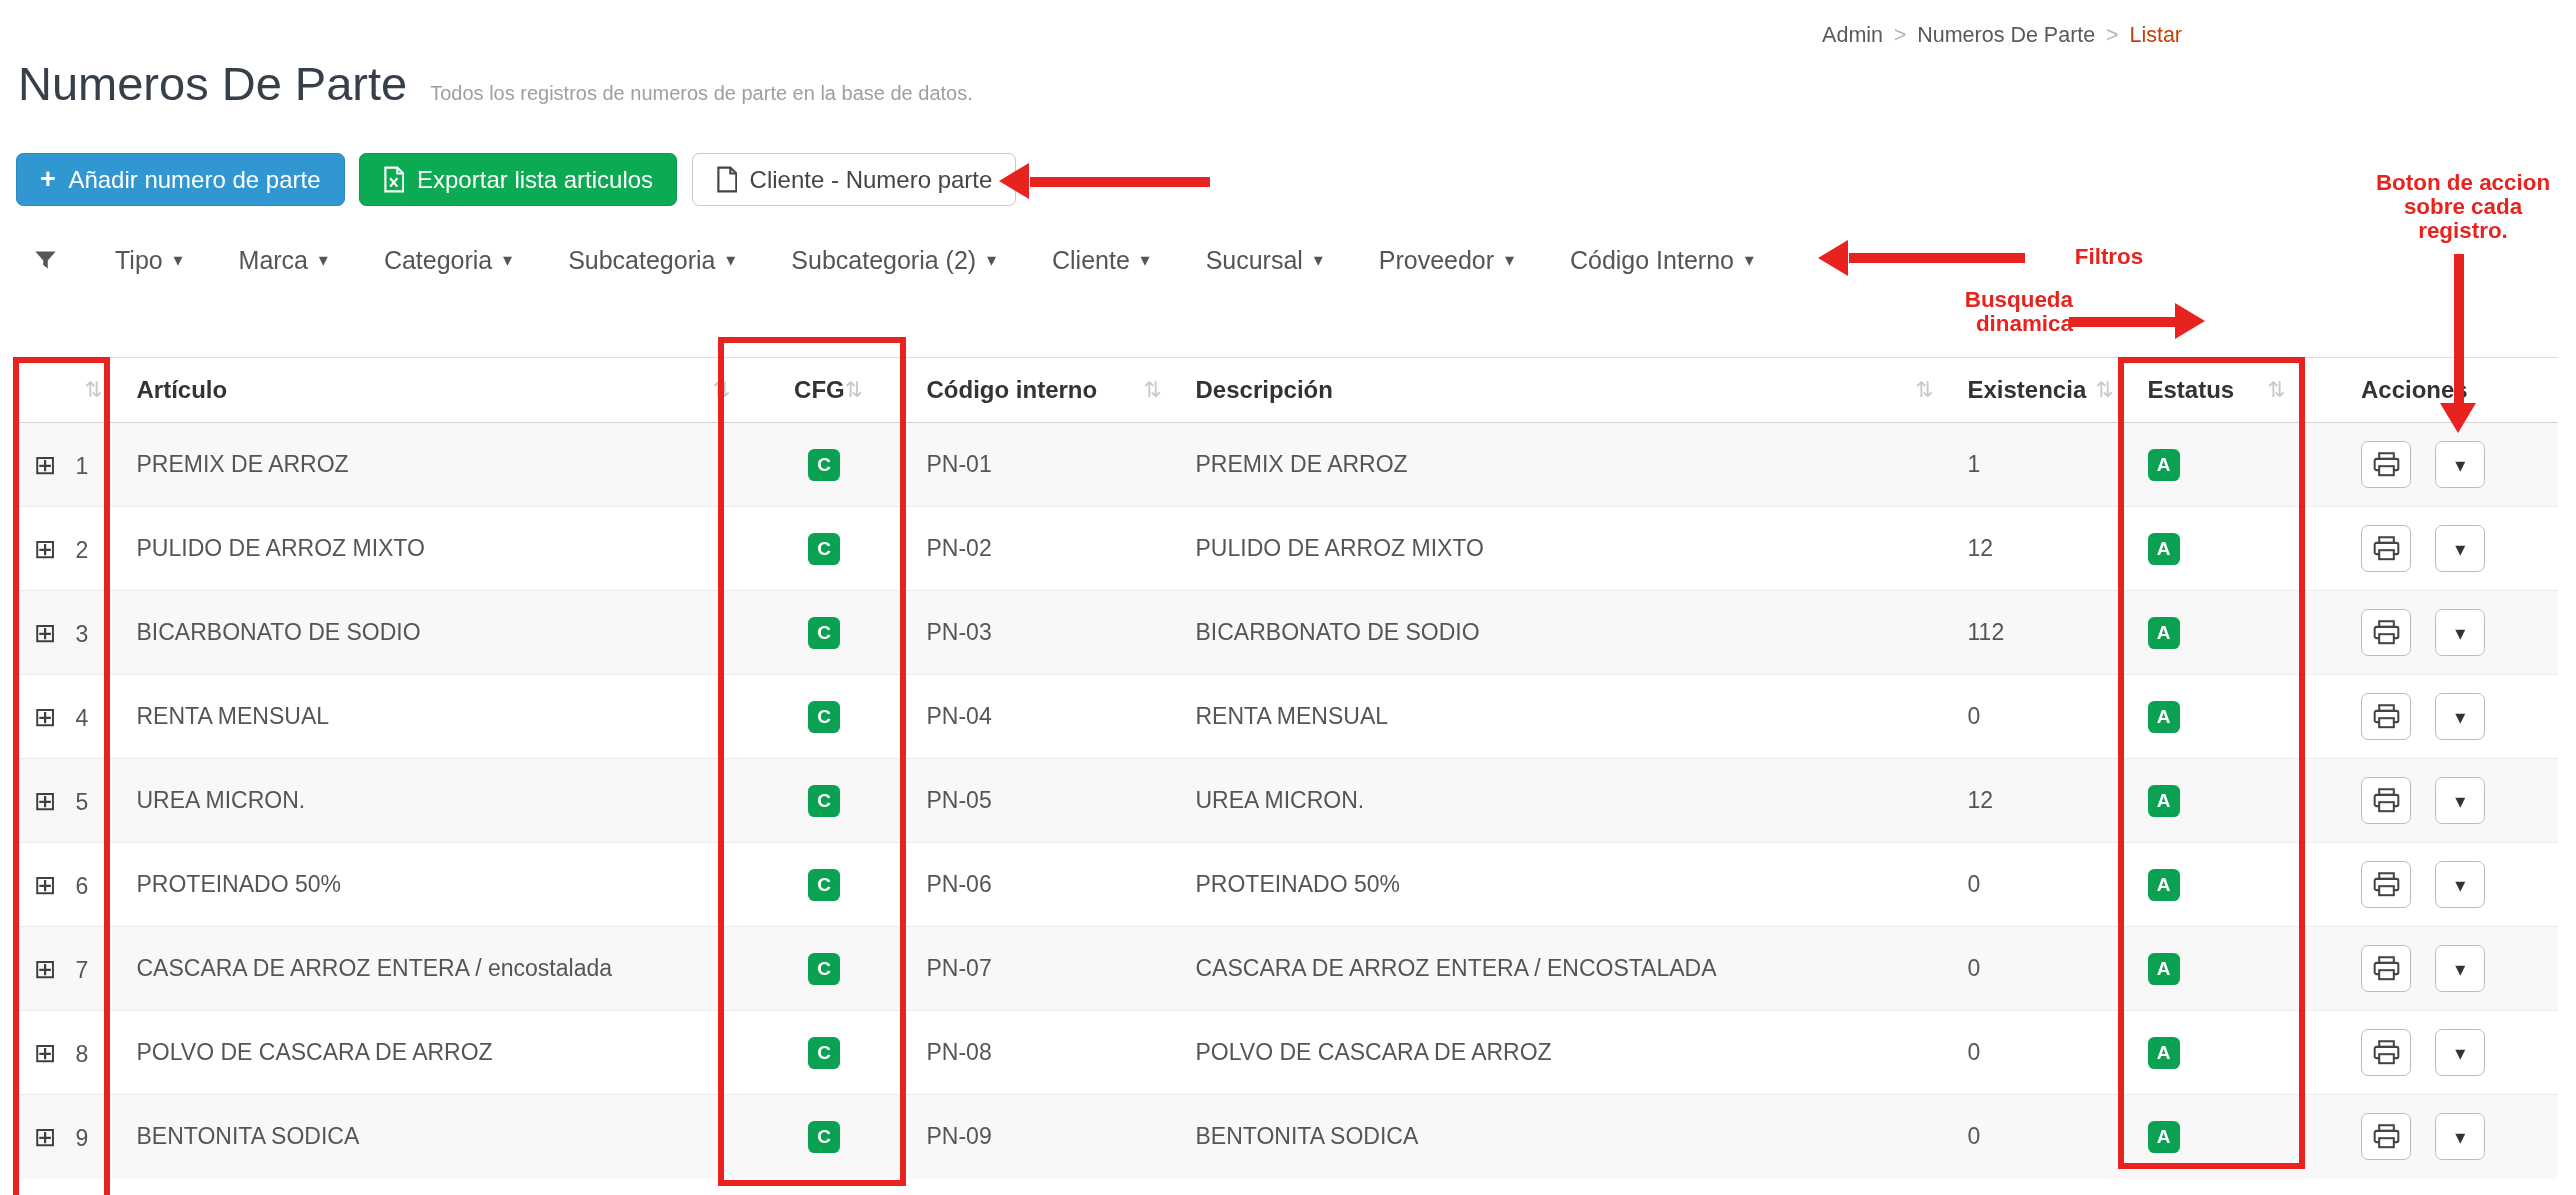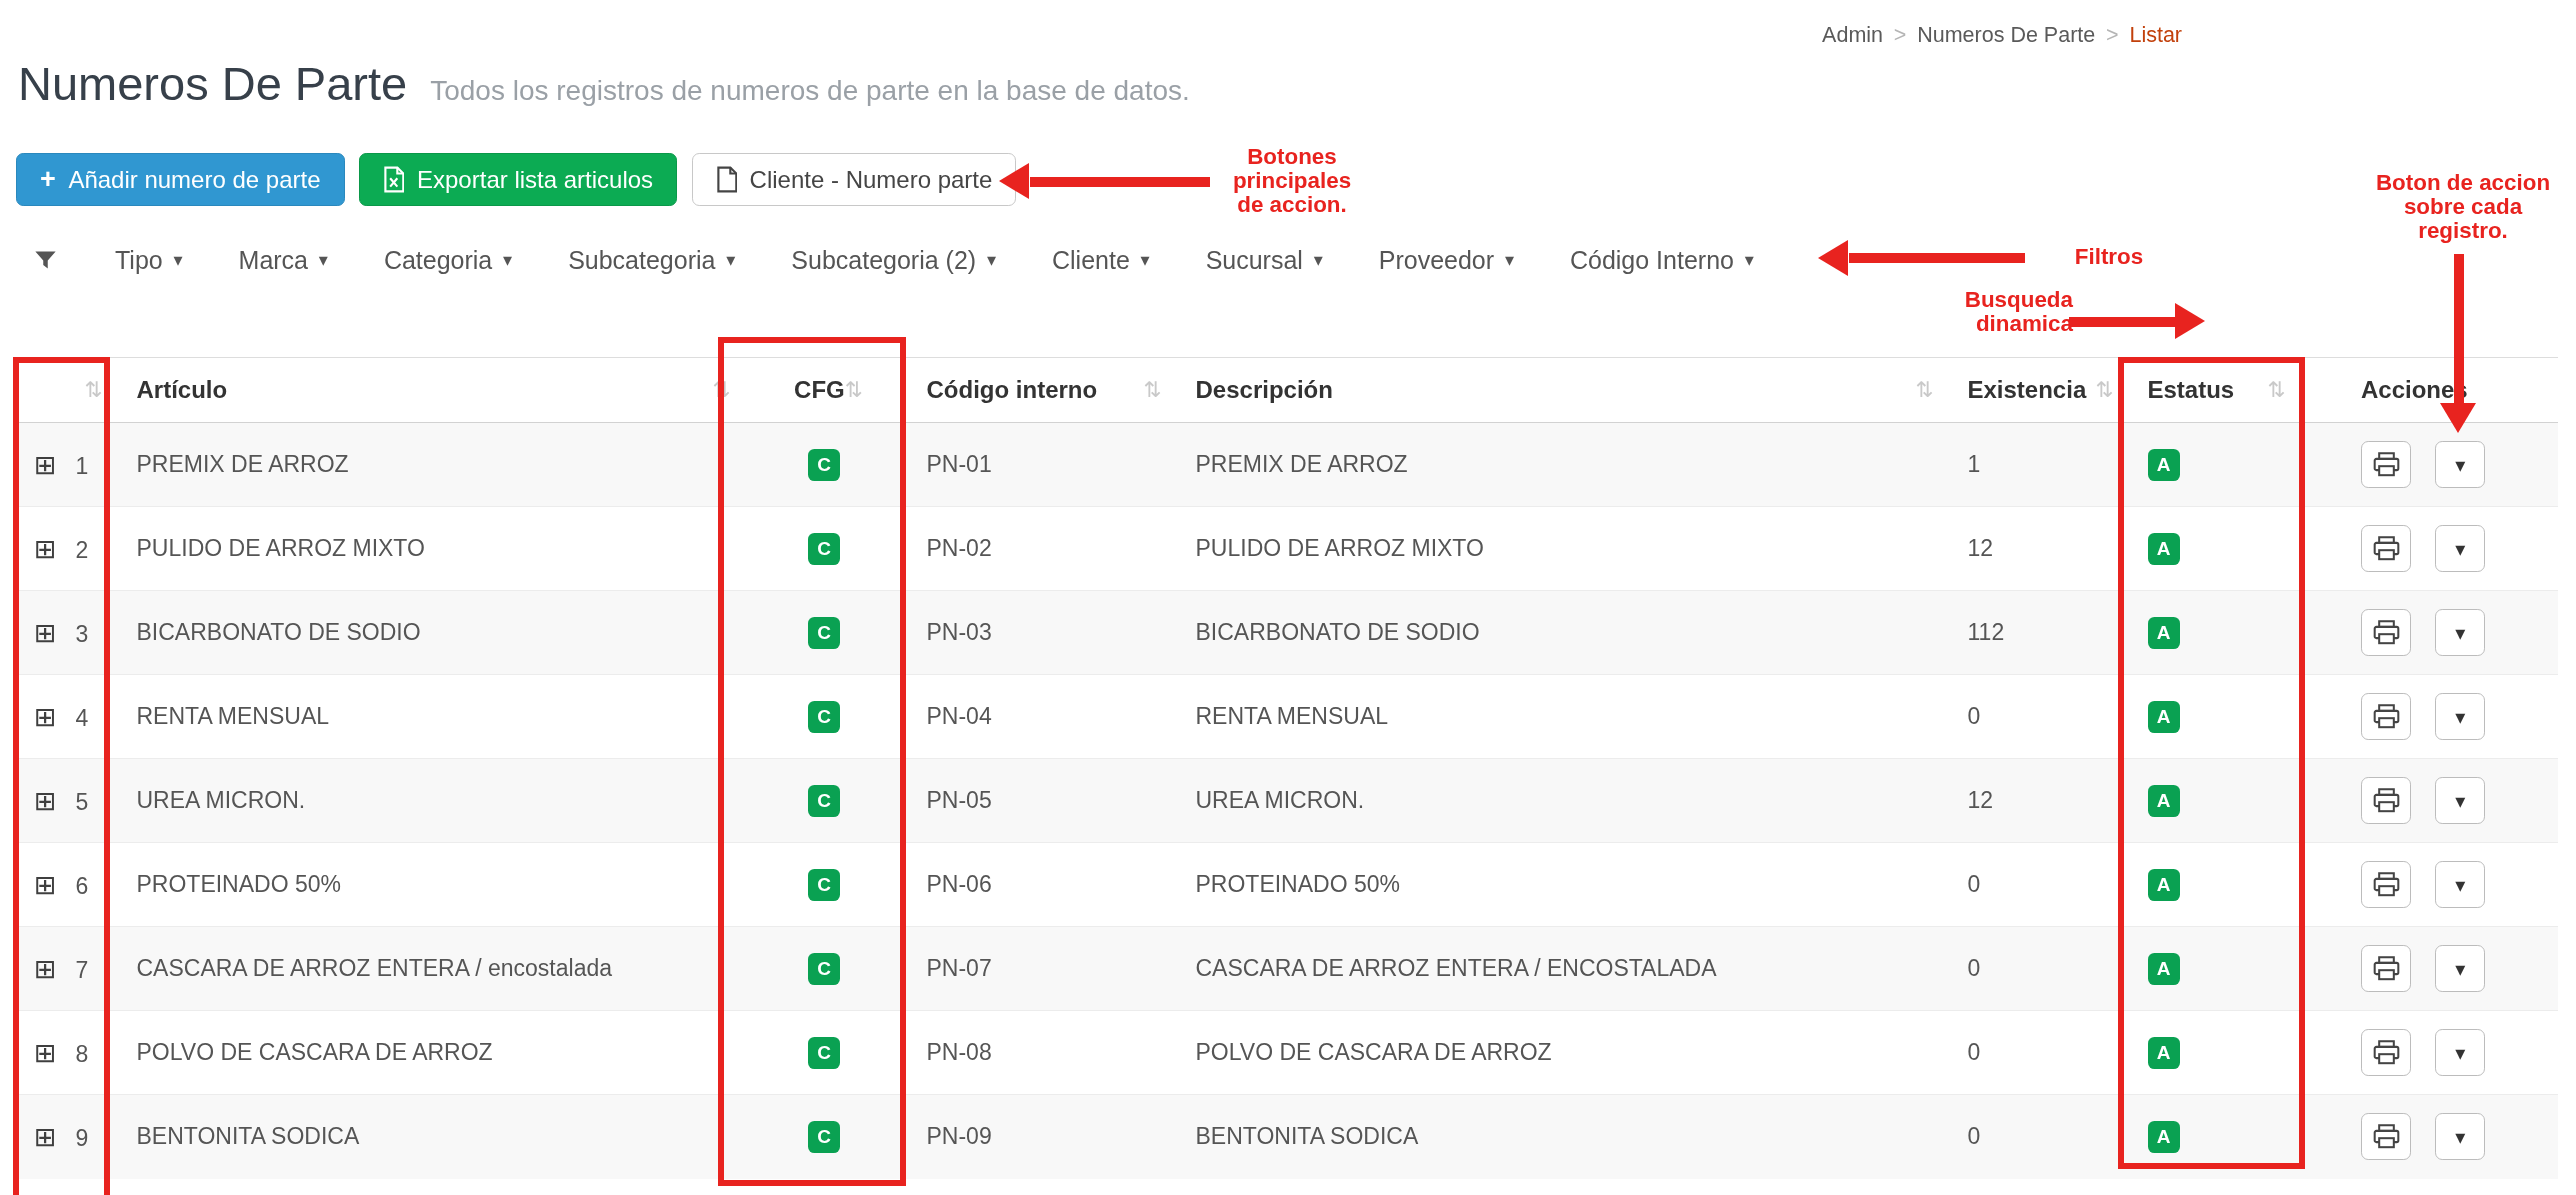--- a/index.html
+++ b/index.html
@@ -10,21 +10,21 @@
   
   .breadcrumb { position:absolute; top:23px; right:32px; font-size:21.5px; color:#666;
                 display:flex; align-items:center; gap:10.8px; }
   .crumb { color:#5a5a5a; }
   .crumb.last { color:#c2410c; }
   .crumb-sep { color:#b5b5b5; }
 
   
   .page-header { position:absolute; top:57px; left:18px; display:flex; align-items:baseline; gap:23px; }
   .page-title { font-size:47px; font-weight:400; color:#37404a; line-height:1.15; }
-  .page-subtitle { font-size:28px; color:#9aa0a6; }
+  .page-subtitle { font-size:20px; color:#9aa0a6; }
 
   
   .actions-row { position:absolute; top:153px; left:16px; display:flex; gap:14.4px; }
   .btn { height:53px; padding:0 23px; font-size:24px; border-radius:7.2px; display:inline-flex;
          align-items:center; gap:12.6px; border:0.9px solid transparent; cursor:pointer;
          font-family:inherit; }
   .btn-blue  { background:var(--primary-blue,#3097d1); border-color:#2a88bd; color:#fff; }
   .btn-light { background:#fff; border-color:#c8c8c8; color:#454545; }
   .btn-green { background:var(--export-green,#0cab53); border-color:#0a9849; color:#fff; }
   .plus-glyph { font-size:27px; font-weight:700; line-height:1; }
@@ -447,23 +447,20 @@
          <span class="dd-caret">▾</span>
             </button></td>
         </tr>
       </tbody>
   </table>
 
   <div class="overlay red-box" style="left:12.6px; top:357px; width:97px; height:862px;"></div>
   <div class="overlay red-box" style="left:718px; top:337px; width:188px; height:849px;"></div>
   <div class="overlay red-box" style="left:2118px; top:357px; width:187px; height:812px;"></div>
 
-  <div class="overlay red-note" style="left:1189px; top:145px; width:206px;">Botones
-principales
-de accion.</div>
   <div class="overlay red-note" style="left:2046px; top:245px; width:126px;">Filtros</div>
   <div class="overlay red-note" style="left:1880px; top:288px; width:193px;text-align:right;">Busqueda
 dinamica</div>
   <div class="overlay red-note" style="left:2344px; top:171px; width:238px;">Boton de accion
 sobre cada
 registro.</div>
 
   <div class="arr-shaft" style="left:1030px; top:177px; width:180px; height:10px;"></div>
   <div class="arr-head" style="left:999px; top:163px; border-top:18px solid transparent; border-bottom:18px solid transparent; border-right:30.5px solid var(--annotation-red,#e8231f);"></div>
 

